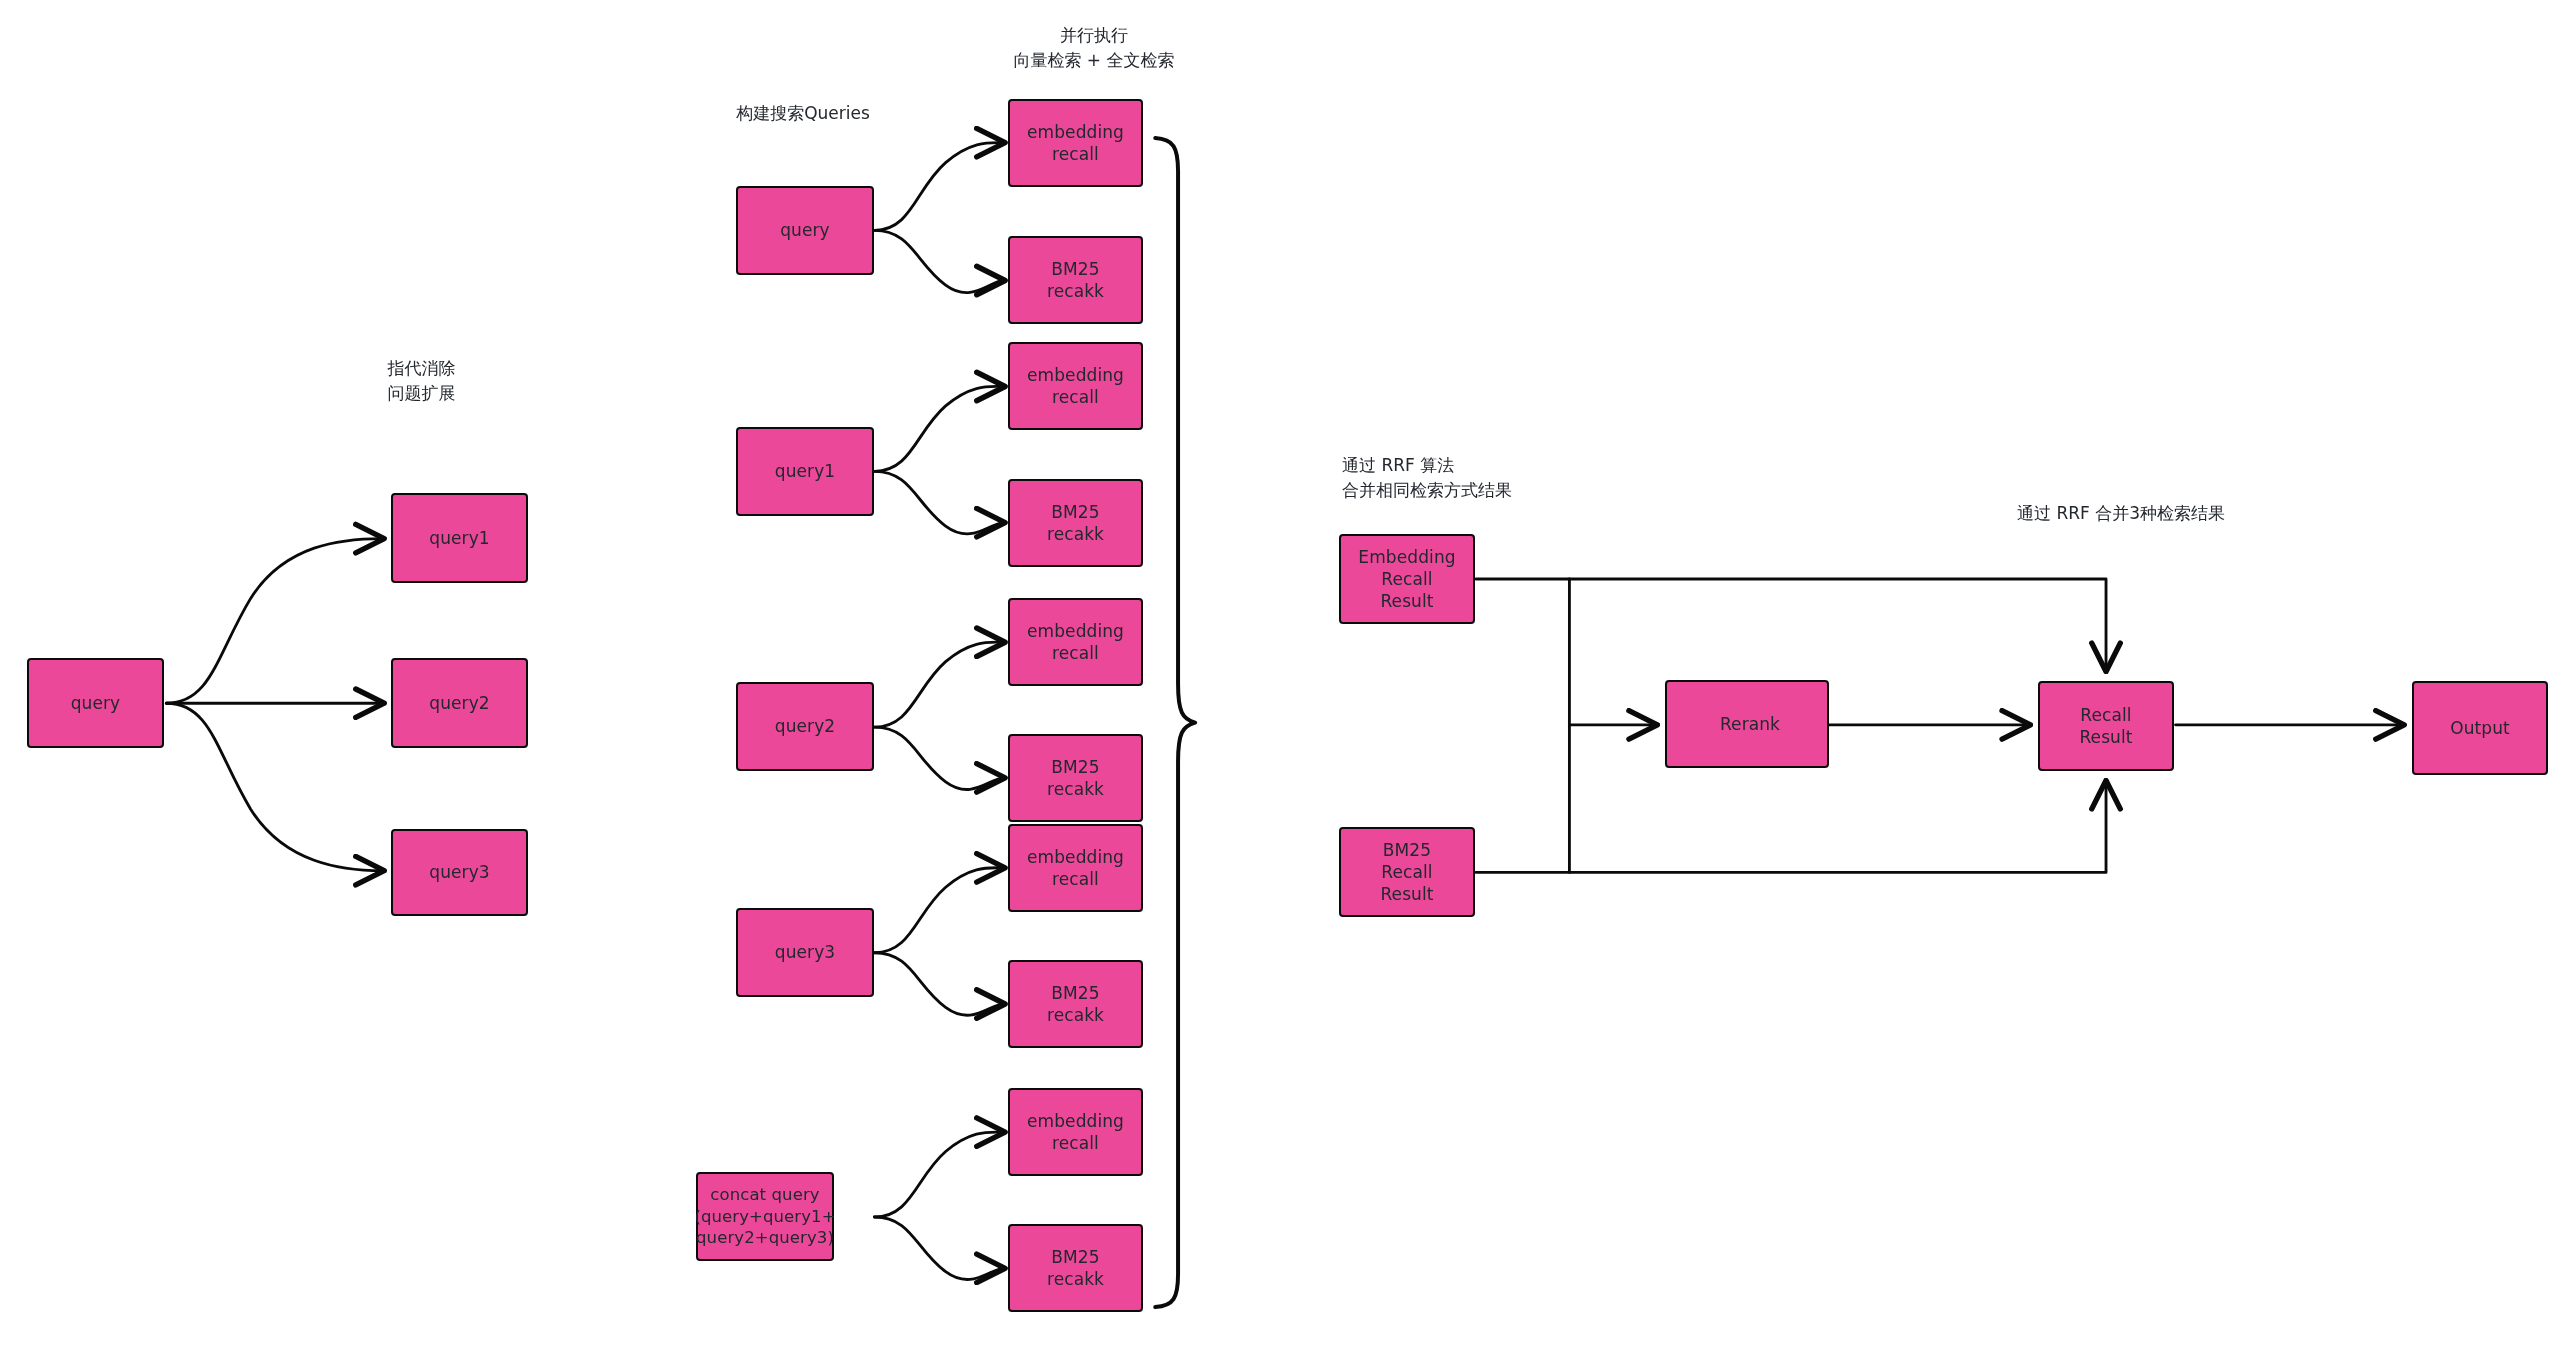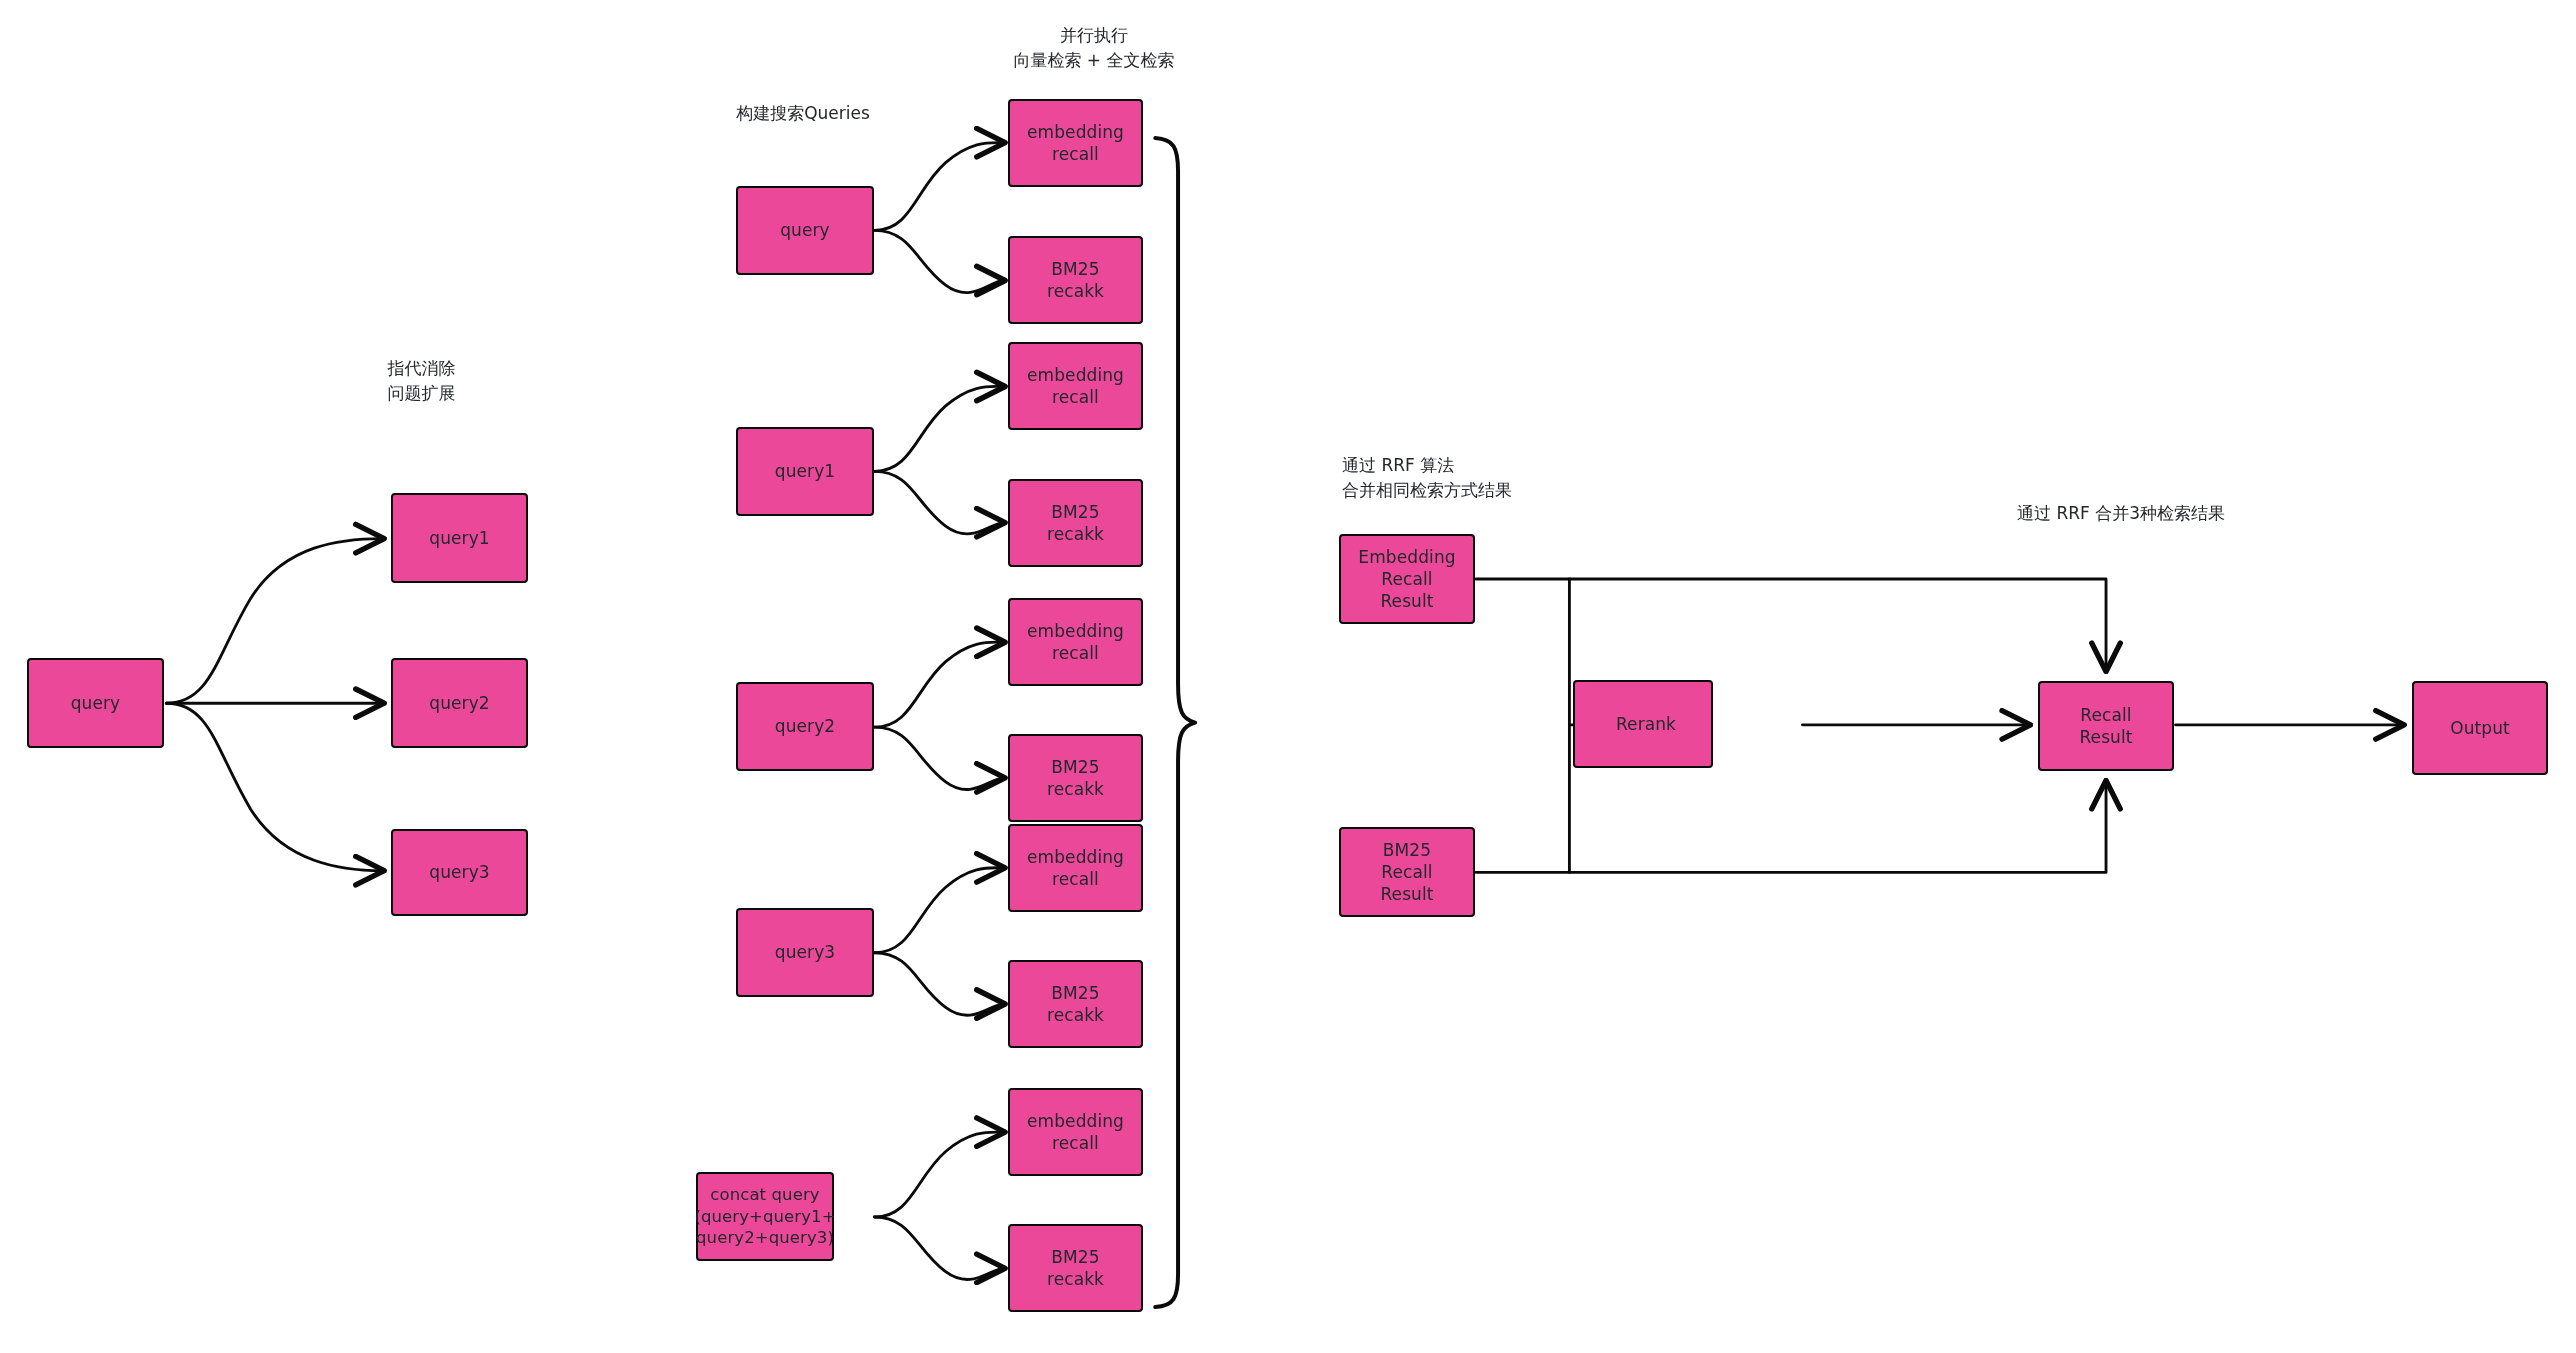--- a/index.html
+++ b/index.html
@@ -159,21 +159,21 @@
   <div class="node f30" style="left:1339px;top:534px;width:136px;height:90px;">
     <span class="txt">Embedding
 Recall
 Result</span>
   </div>
   <div class="node f30" style="left:1339px;top:827px;width:136px;height:90px;">
     <span class="txt">BM25
 Recall
 Result</span>
   </div>
-  <div class="node f30" style="left:1573px;top:680px;width:140px;height:88px;padding-left:6px;">
+  <div class="node f30" style="left:1665px;top:680px;width:164px;height:88px;padding-left:6px;">
     <span class="txt">Rerank</span>
   </div>
   <div class="node f30" style="left:2038px;top:681px;width:136px;height:90px;">
     <span class="txt">Recall
 Result</span>
   </div>
   <div class="node f30" style="left:2412px;top:681px;width:136px;height:94px;text-align:right;">
     <span class="txt">Output</span>
   </div>
 

